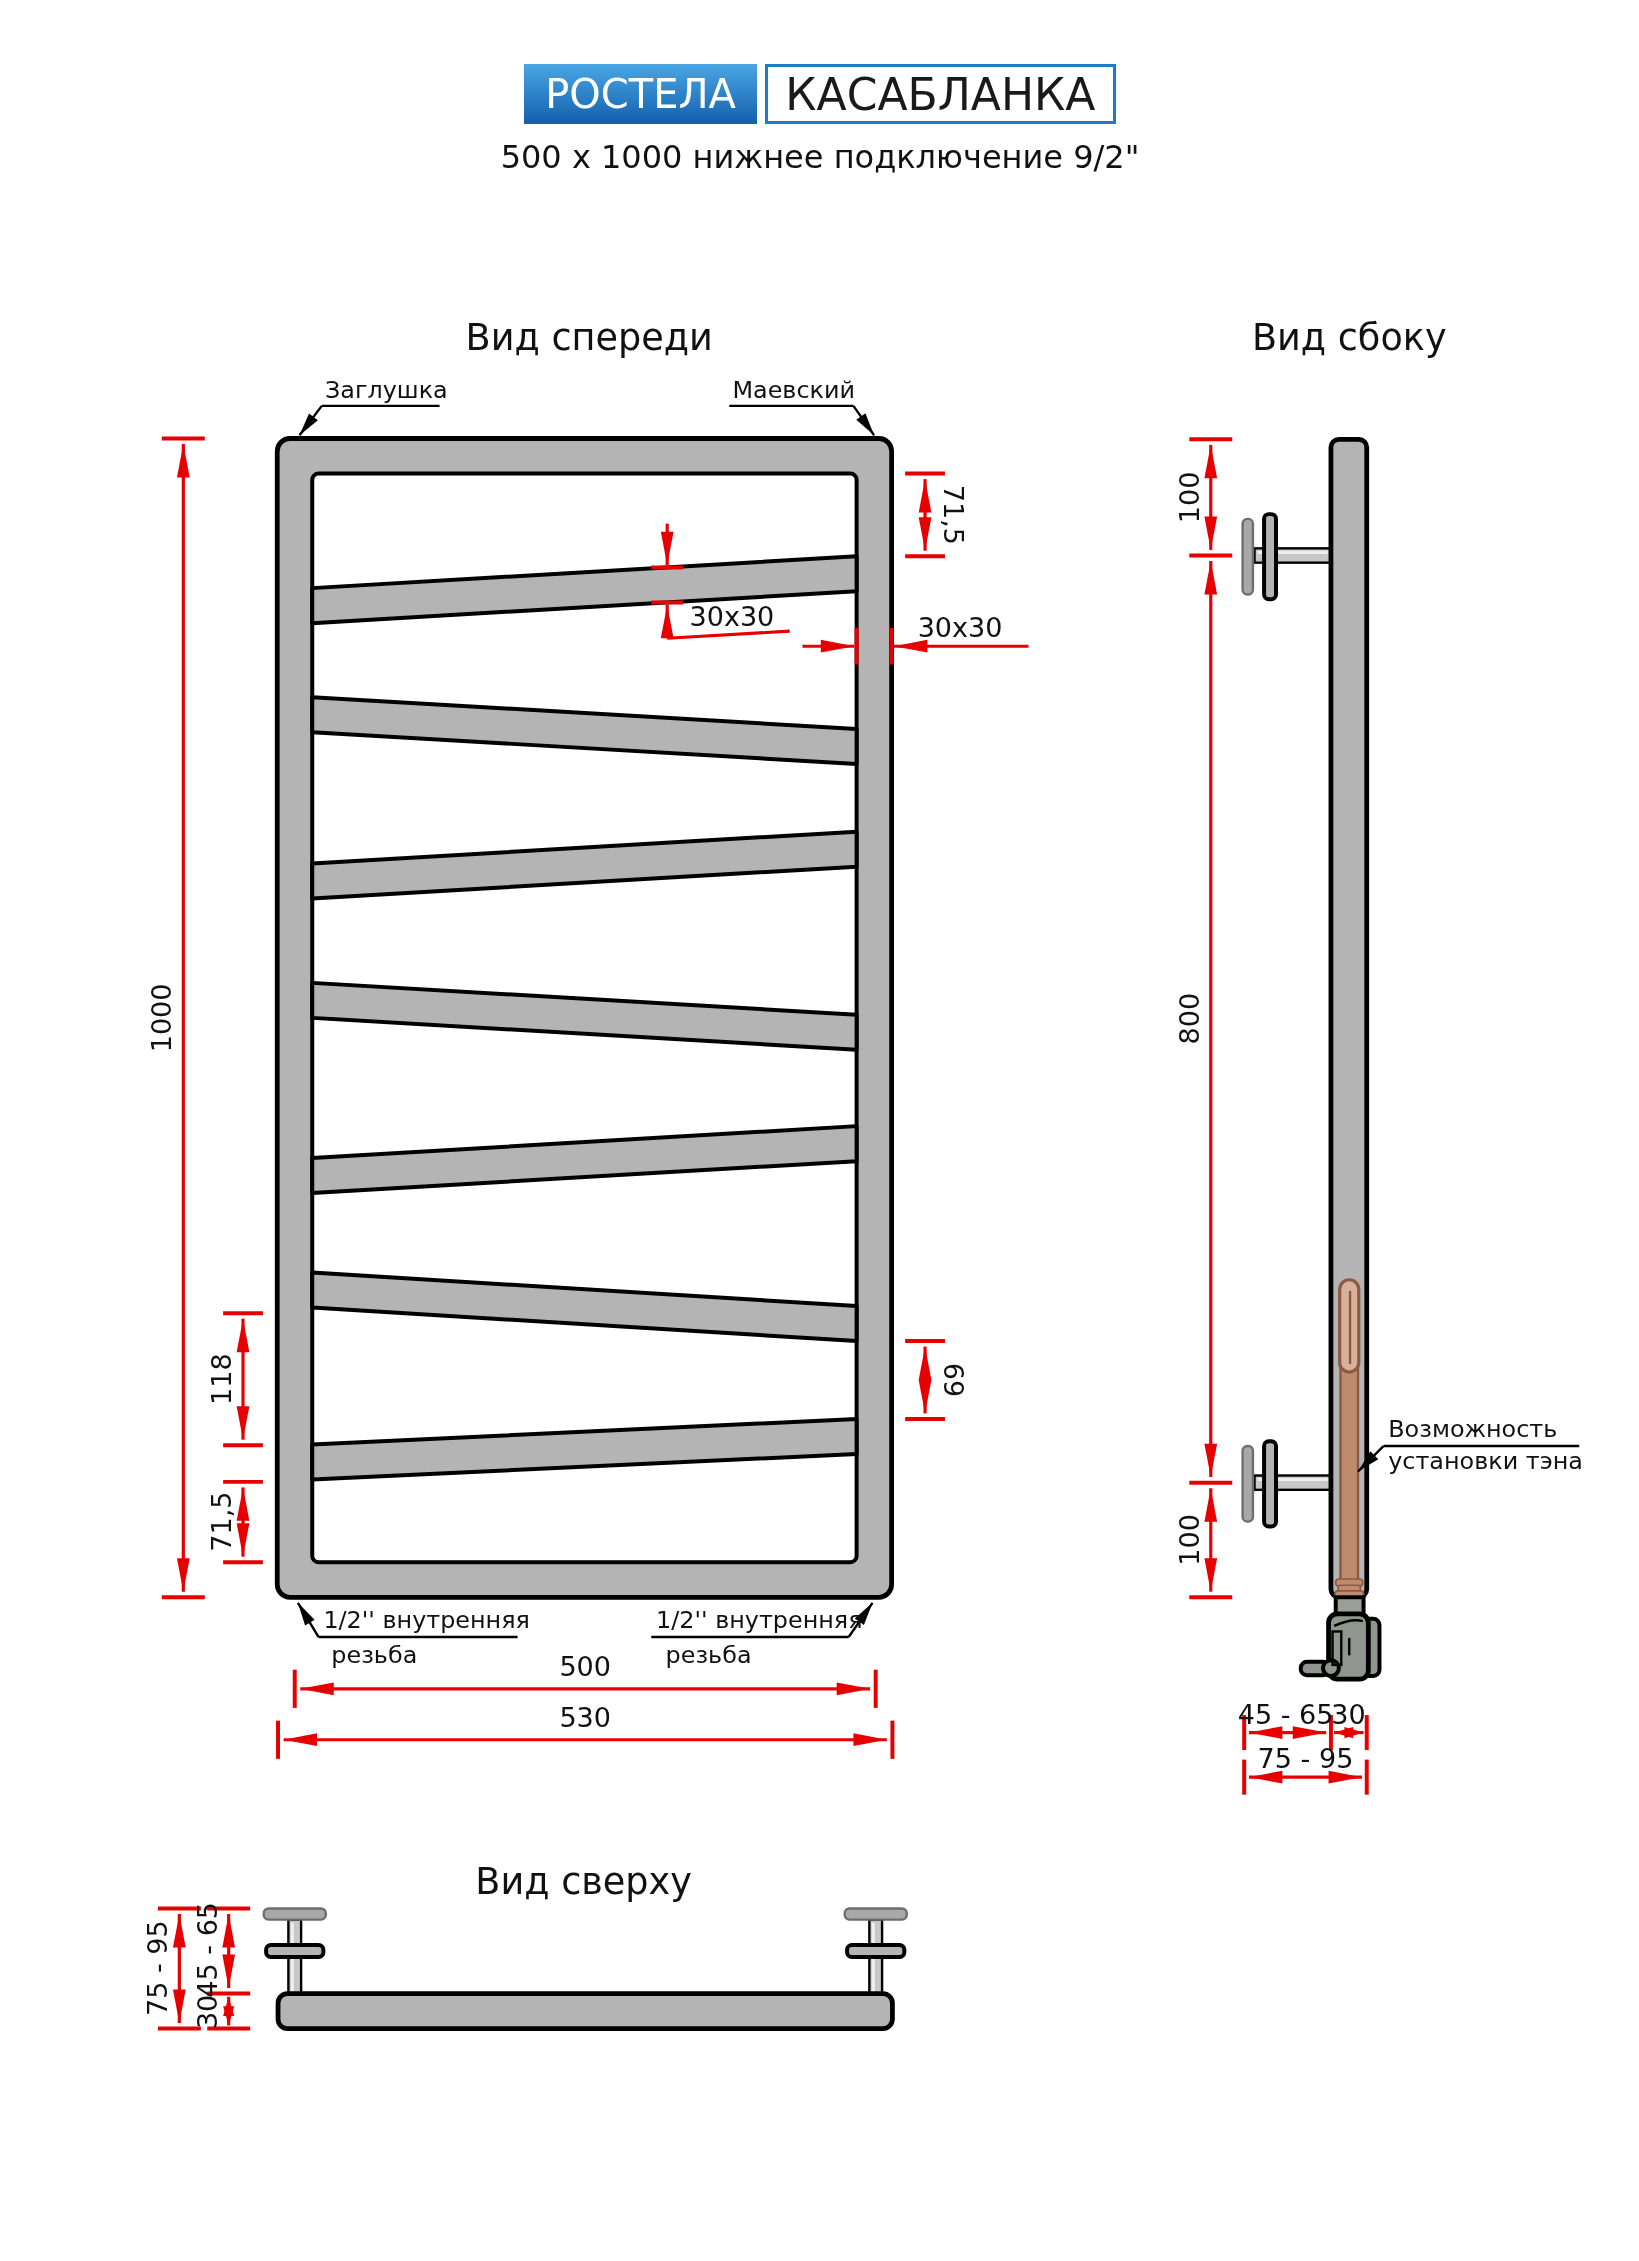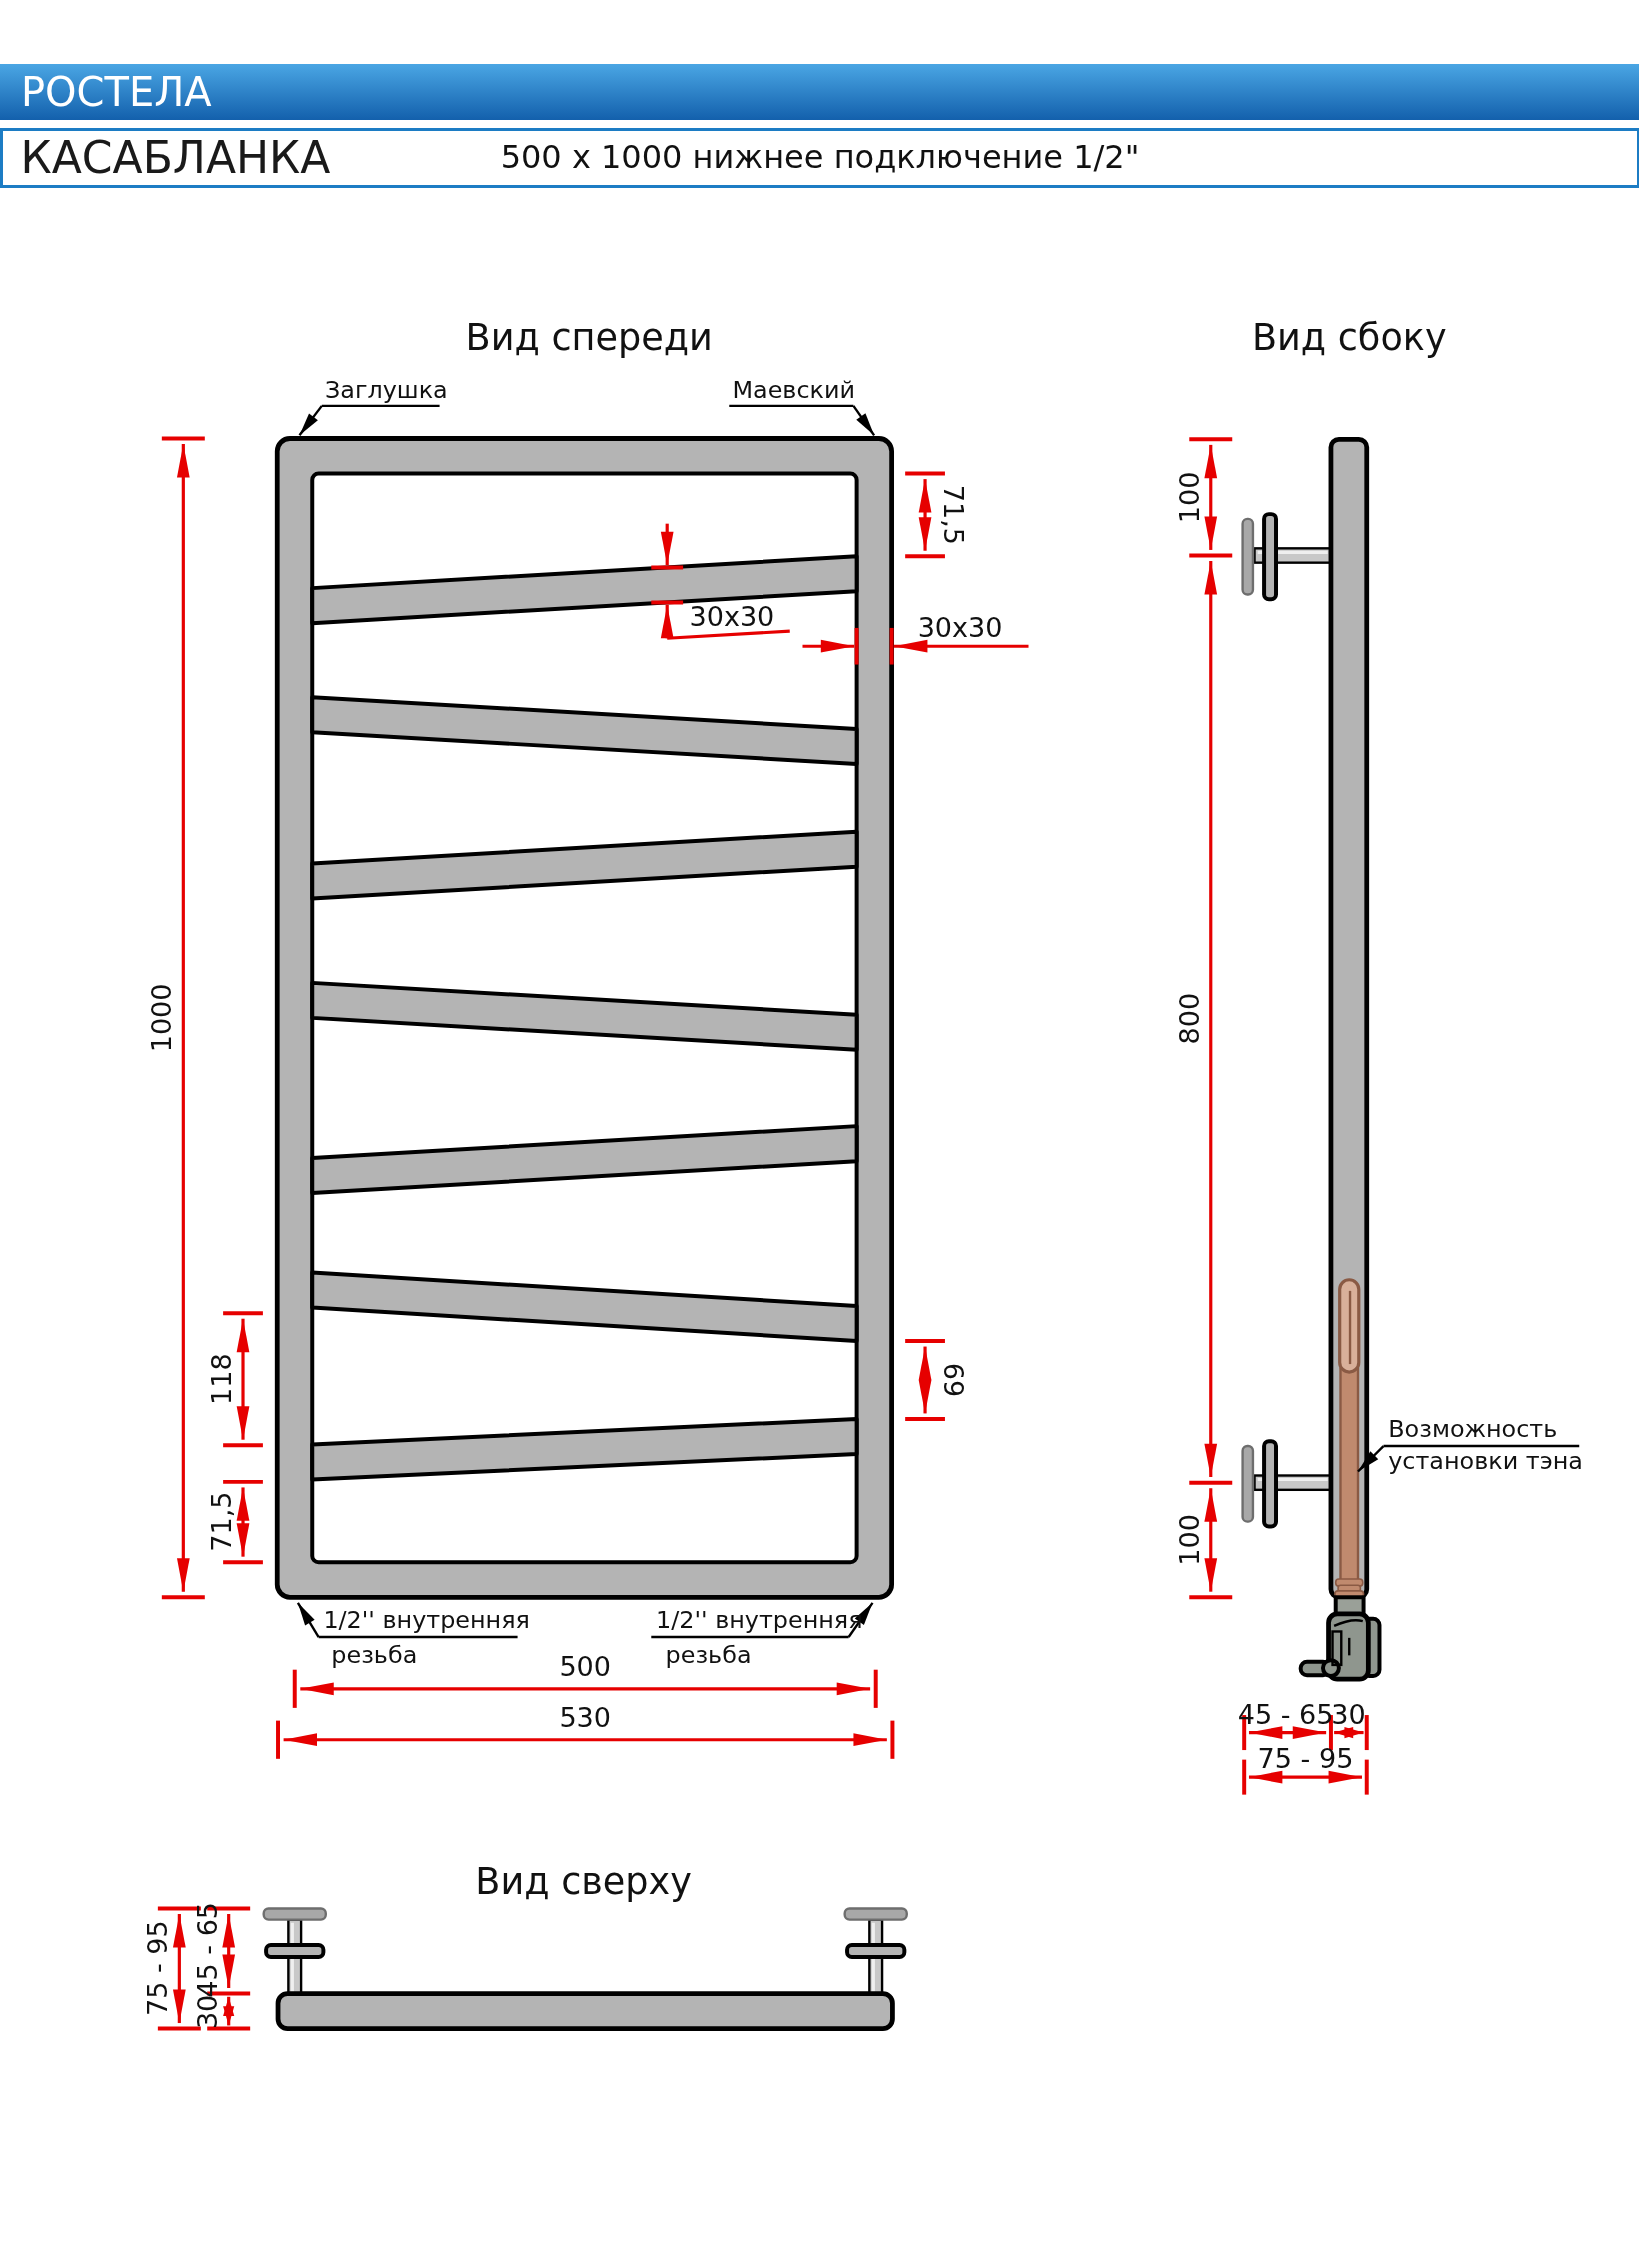--- a/index.html
+++ b/index.html
@@ -1,19 +1,19 @@
 <!DOCTYPE html>
 <html style="font-size:12.7px"><head>
 <meta charset="utf-8">
 <style>
   html,body{margin:0;padding:0;background:#fff;}
   .page{position:relative;width:1640px;height:2261px;background:#fff;overflow:hidden;
         font-family:"DejaVu Sans","Liberation Sans",sans-serif;}
   .hdr{position:absolute;top:64px;left:0;width:100%;display:flex;justify-content:center;
-       align-items:stretch;gap:8px;flex-direction:column;}
+       align-items:stretch;gap:8px;}
   .brand{background:linear-gradient(#4aa6e4,#1360ac);color:#fff;font-size:40px;
          padding:4.8px 21px;display:flex;align-items:center;}
   .model{background:#fff;color:#1a1a1a;font-size:44px;border:3.2px solid #1c7cc4;
          padding:1.6px 17.5px;display:flex;align-items:center;}
   .subtitle{position:absolute;top:138px;left:0;width:100%;text-align:center;
             font-size:32px;color:#111;}
   svg{position:absolute;left:0;top:0;}
   svg text{font-family:"DejaVu Sans","Liberation Sans",sans-serif;fill:#111;}
   .vtitle{font-size:46px;}
   .lbl{font-size:30px;}
@@ -25,21 +25,21 @@
 <div class="page">
 
   <div class="hdr">
     <div class="brand">
       <span>РОСТЕЛА</span>
     </div>
     <div class="model">
       <span>КАСАБЛАНКА</span>
     </div>
   </div>
-  <div class="subtitle">500 x 1000 нижнее подключение 1/2"</div>
+  <div class="subtitle">500 x 1000 нижнее подключение 9/2"</div>
 
   <svg width="1640" height="2261" viewBox="0 0 2060 2841">
     <defs>
       <marker id="ra" markerUnits="userSpaceOnUse" markerWidth="50" markerHeight="22" refX="48" refY="11" orient="auto">
         <path d="M48,11 L6,3 L6,19 Z" fill="#e60000"></path>
       </marker>
       <marker id="raS" markerUnits="userSpaceOnUse" markerWidth="50" markerHeight="22" refX="2" refY="11" orient="auto">
         <path d="M2,11 L44,3 L44,19 Z" fill="#e60000"></path>
       </marker>
       <marker id="ba" markerUnits="userSpaceOnUse" markerWidth="36" markerHeight="18" refX="33" refY="9" orient="auto">

